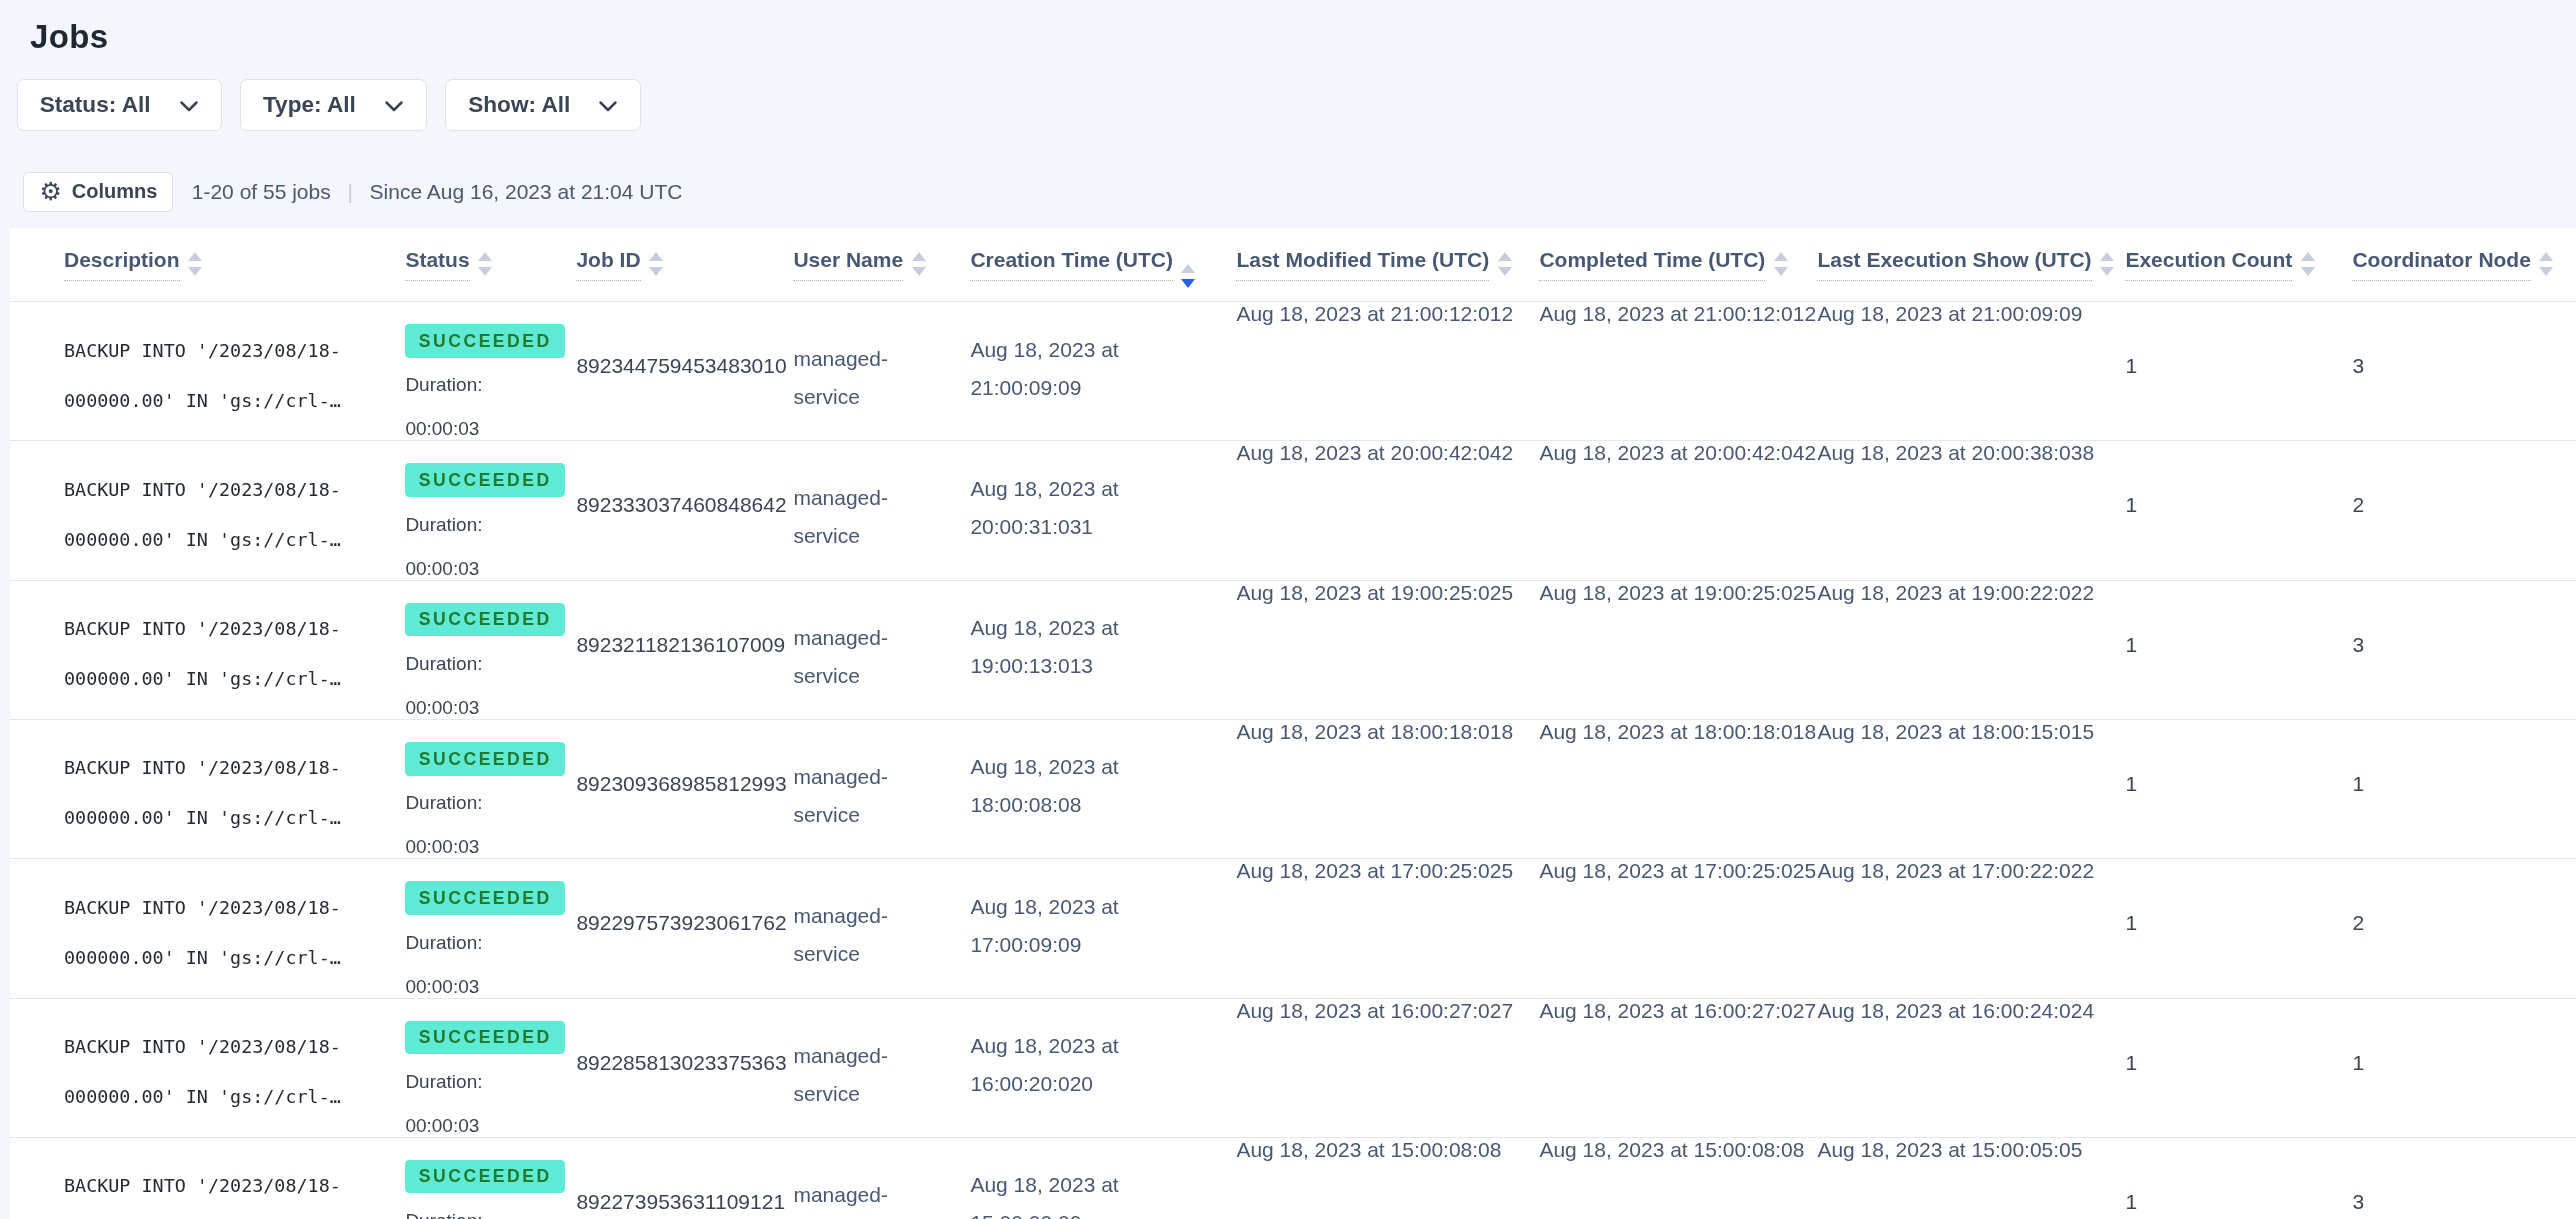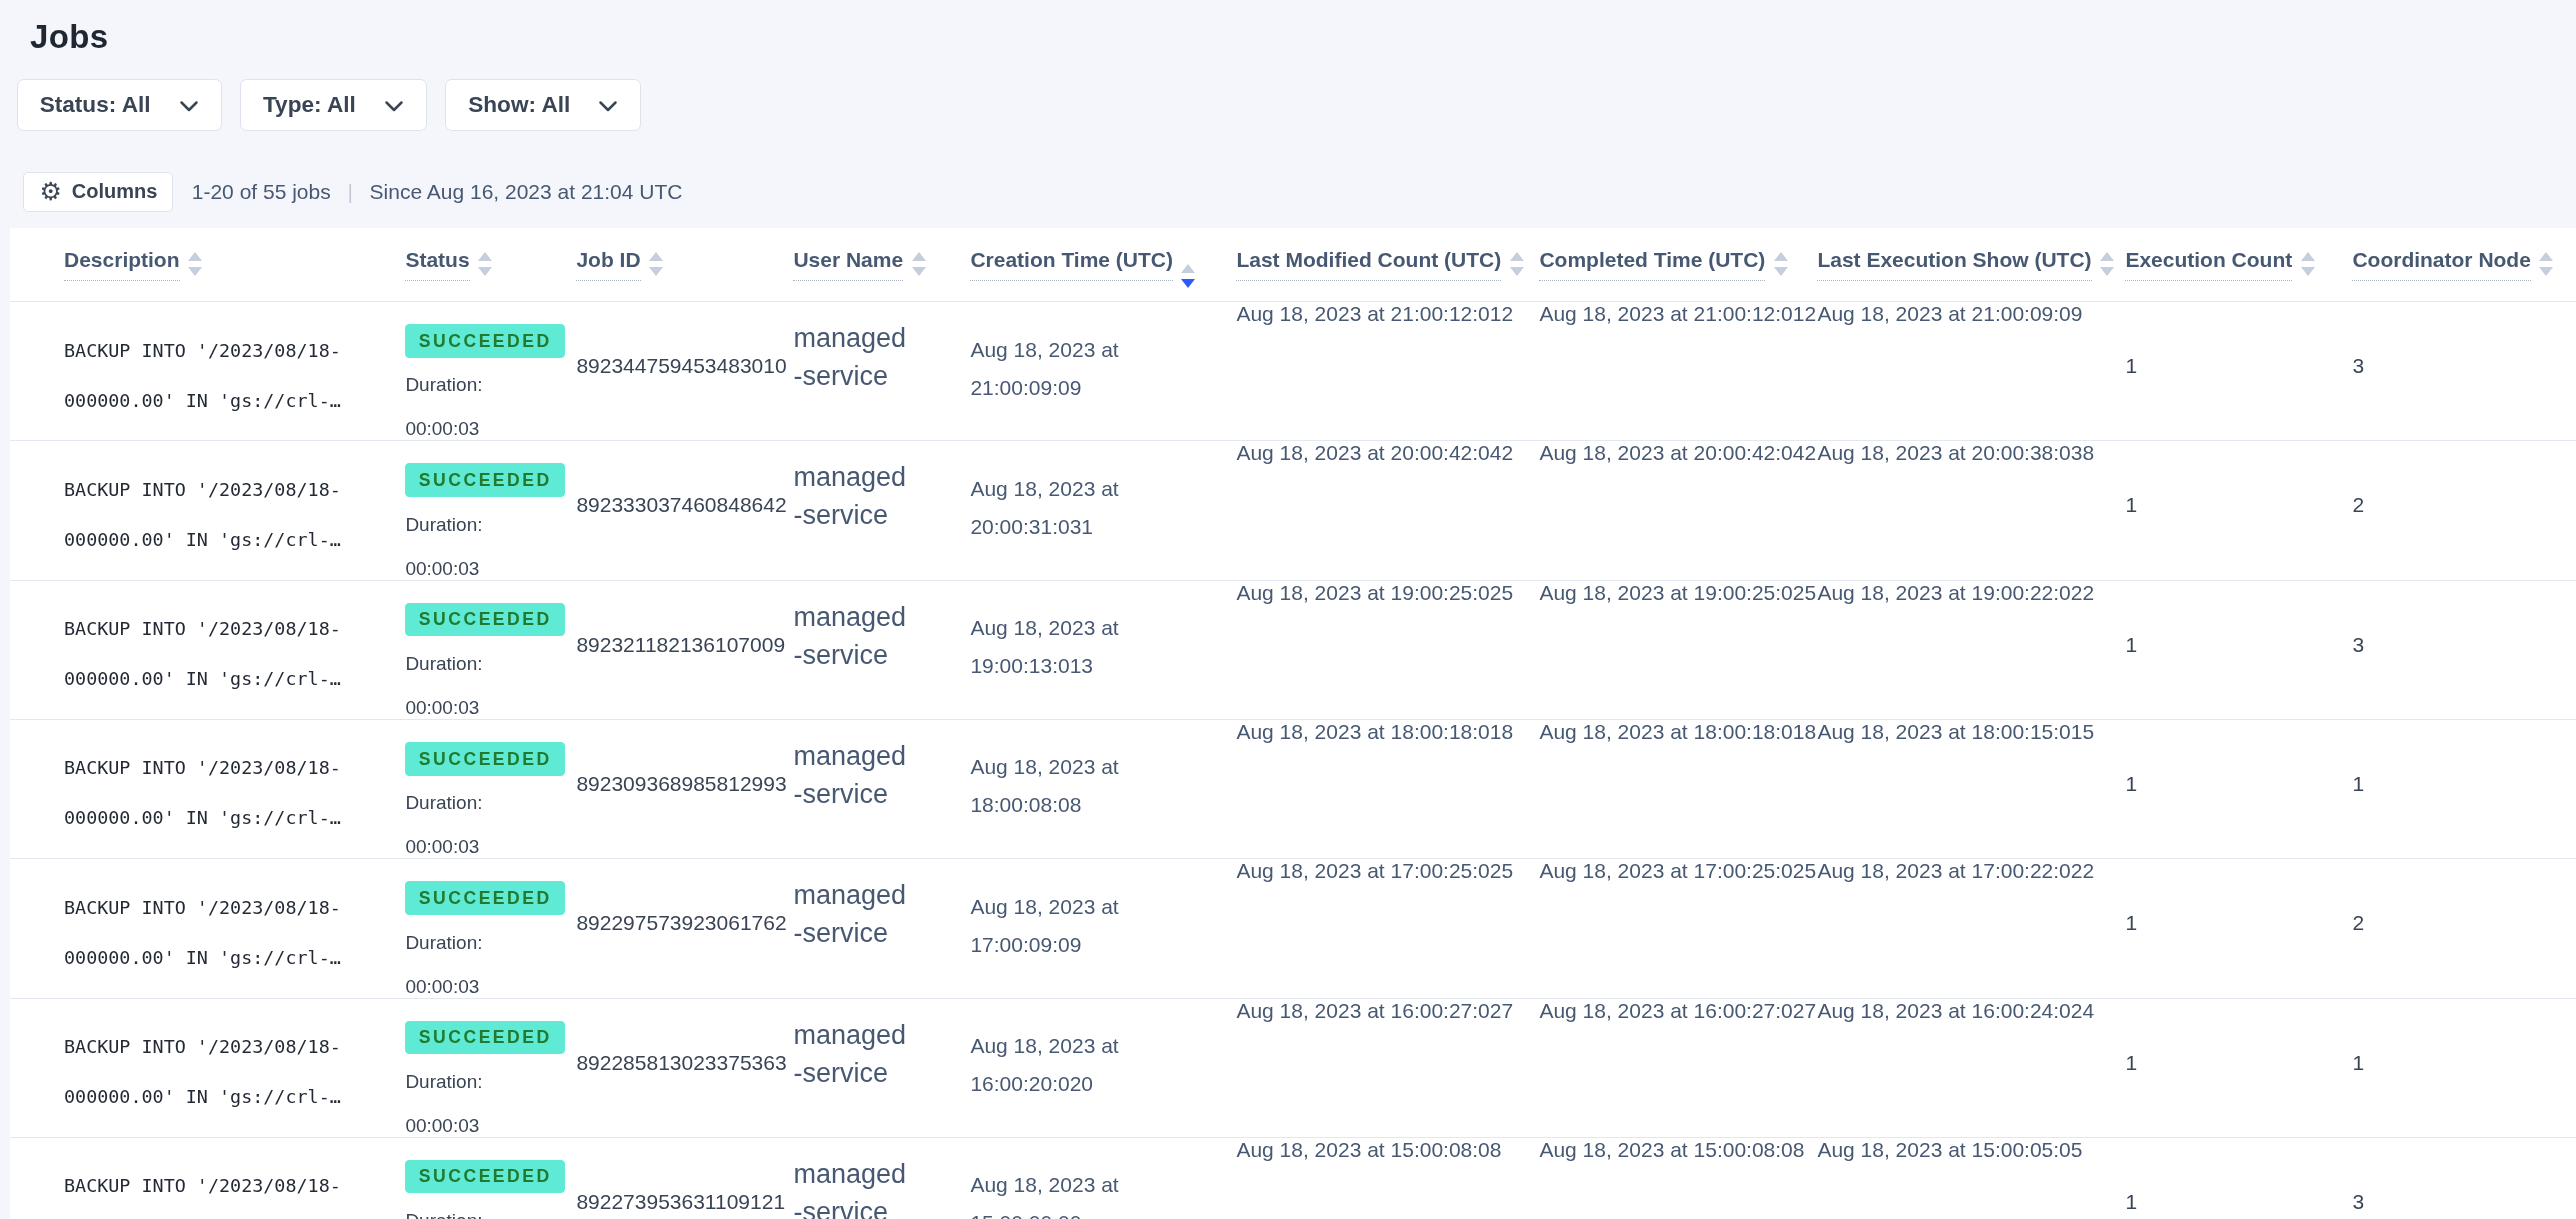--- a/index.html
+++ b/index.html
@@ -87,21 +87,21 @@
   .badge {
     display: inline-block; margin-top: 22px;
     background: #5eead4; color: #227a2f;
     font-size: 17.6px; font-weight: 700; letter-spacing: 2.5px;
     padding: 6.7px 13.4px 5.9px 13.4px; border-radius: 4.2px;
     white-space: nowrap;
   }
   .dur-label { margin-top: 16.7px; font-size: 19px; color: #394455; }
   .dur-value { margin-top: 22px; font-size: 19px; color: #394455; }
   .jobid { margin-top: 52px; font-size: 21px; color: #394455; }
-  .user  { margin-top: 17px; font-size: 27px; color: #475872; line-height: 38px; max-width: 113px; overflow-wrap: anywhere; }
+  .user  { margin-top: 38px; font-size: 21px; color: #475872; line-height: 38px; max-width: 113px; overflow-wrap: anywhere; }
   .time2 { margin-top: 28.4px; font-size: 21px; color: #475872; line-height: 38px; max-width: 177px; }
   .time1 { font-size: 21px; color: #475872; white-space: nowrap; }
   .count { margin-top: 52px; font-size: 21px; color: #394455; }
 </style>
 </head>
 <body>
 
 <h1 class="page-title">Jobs</h1>
 
 <div class="filters">
@@ -202,21 +202,21 @@
       <span class="th-label">Creation Time (UTC)</span>
       <span class="sort desc">
         <span class="up"></span>
         <span class="down"></span>
       </span>
     </div>
   </th>
 
   <th>
     <div class="th-inner">
-      <span class="th-label">Last Modified Count (UTC)</span>
+      <span class="th-label">Last Modified Time (UTC)</span>
       <span class="sort">
         <span class="up"></span>
         <span class="down"></span>
       </span>
     </div>
   </th>
 
   <th>
     <div class="th-inner">
       <span class="th-label">Completed Time (UTC)</span>

